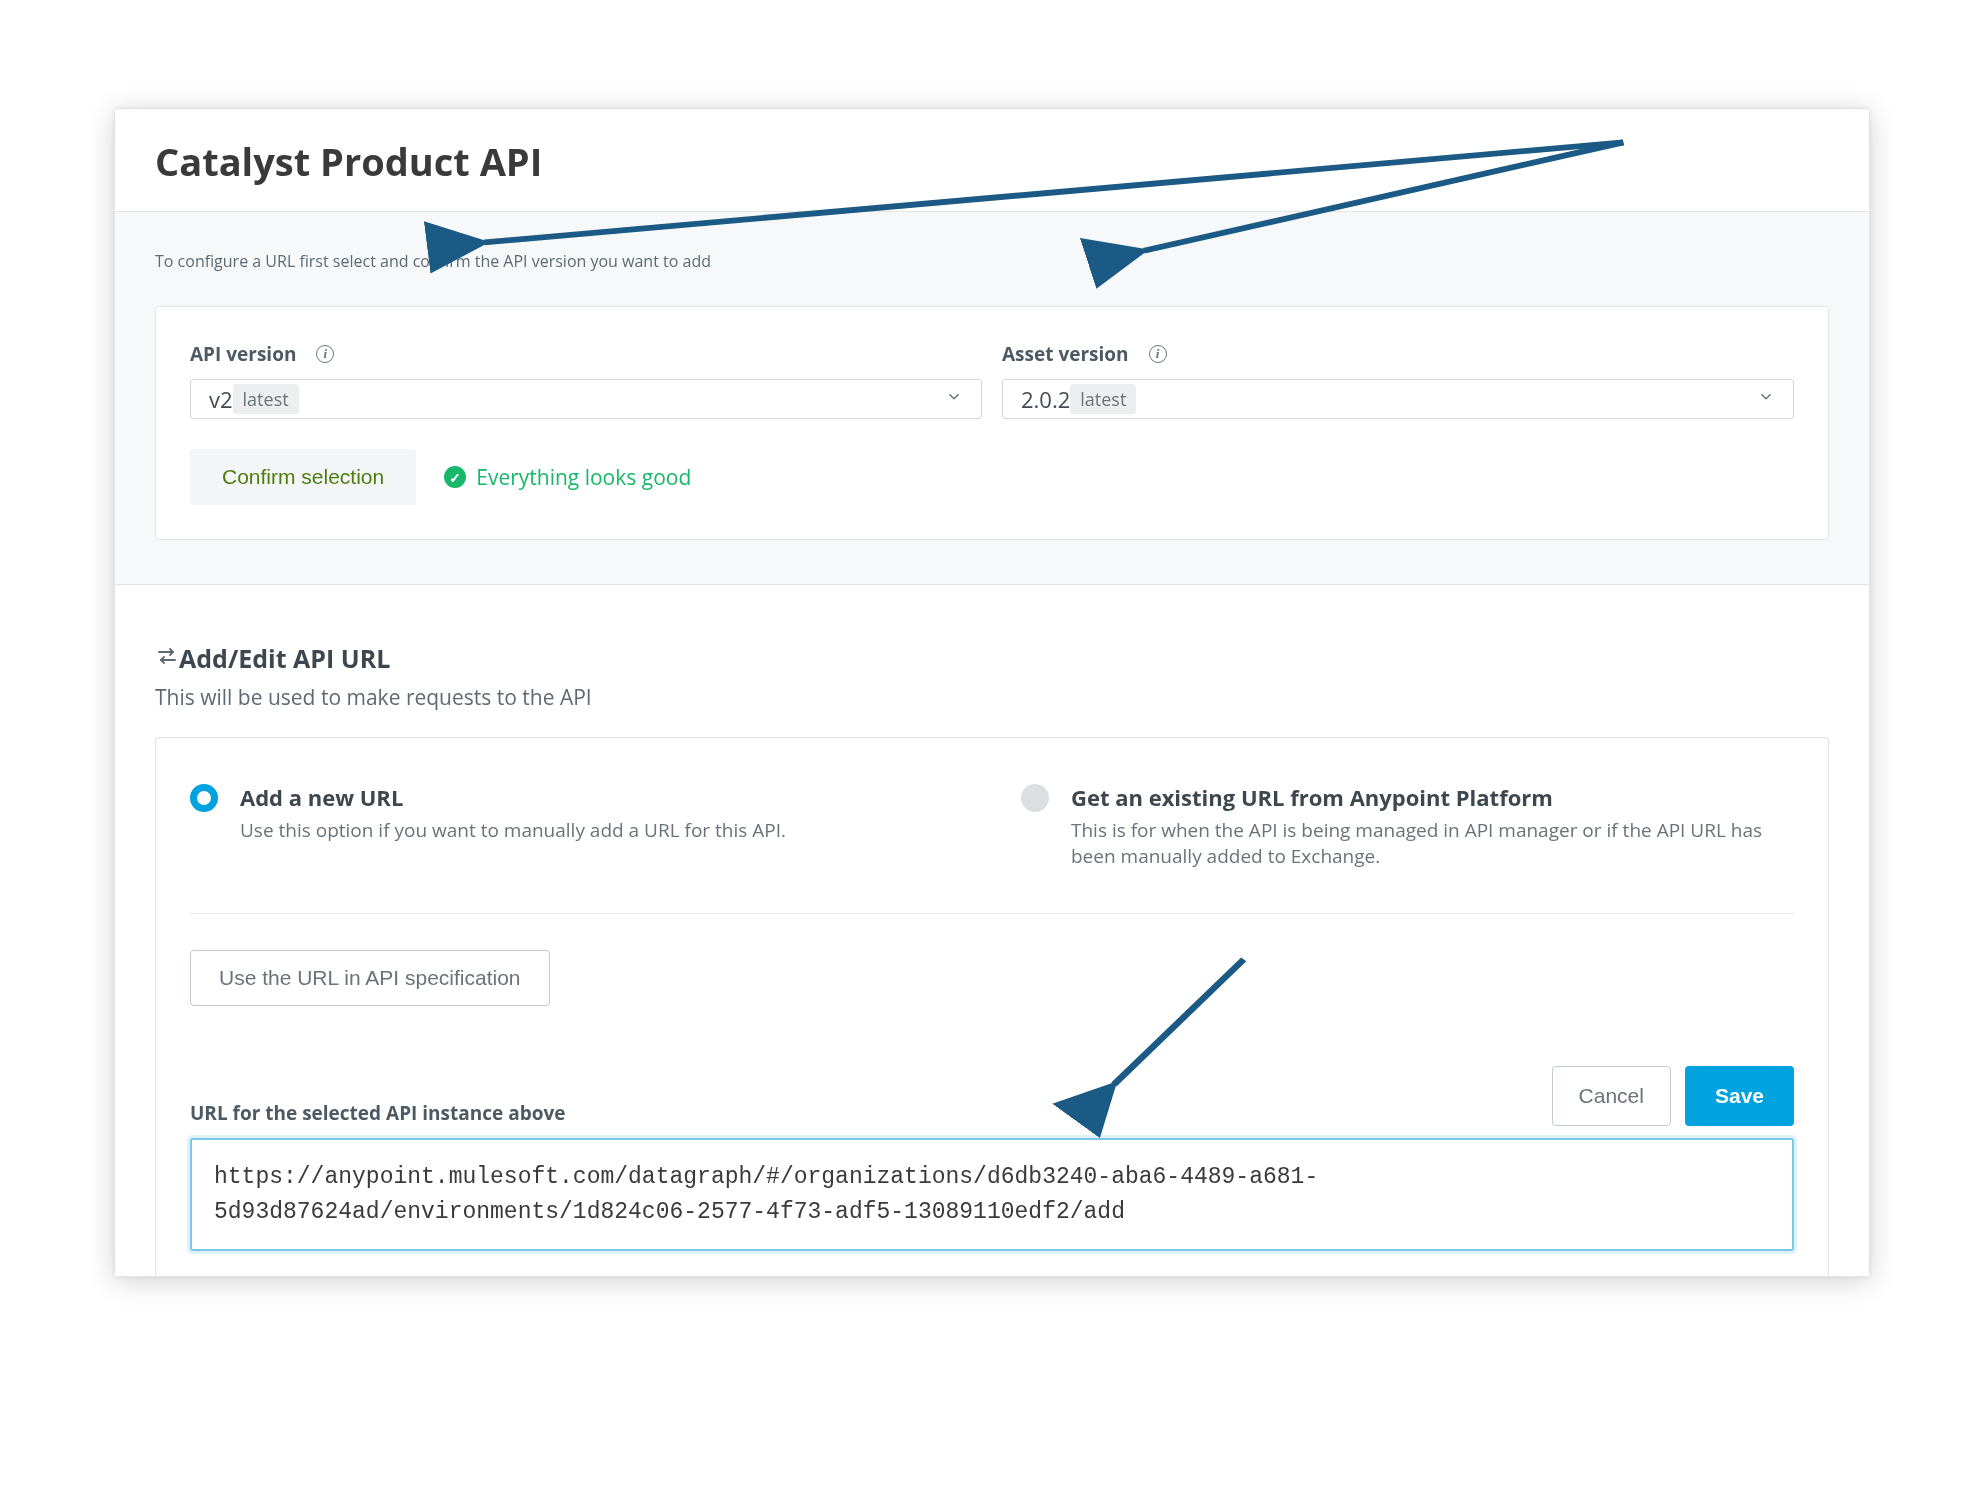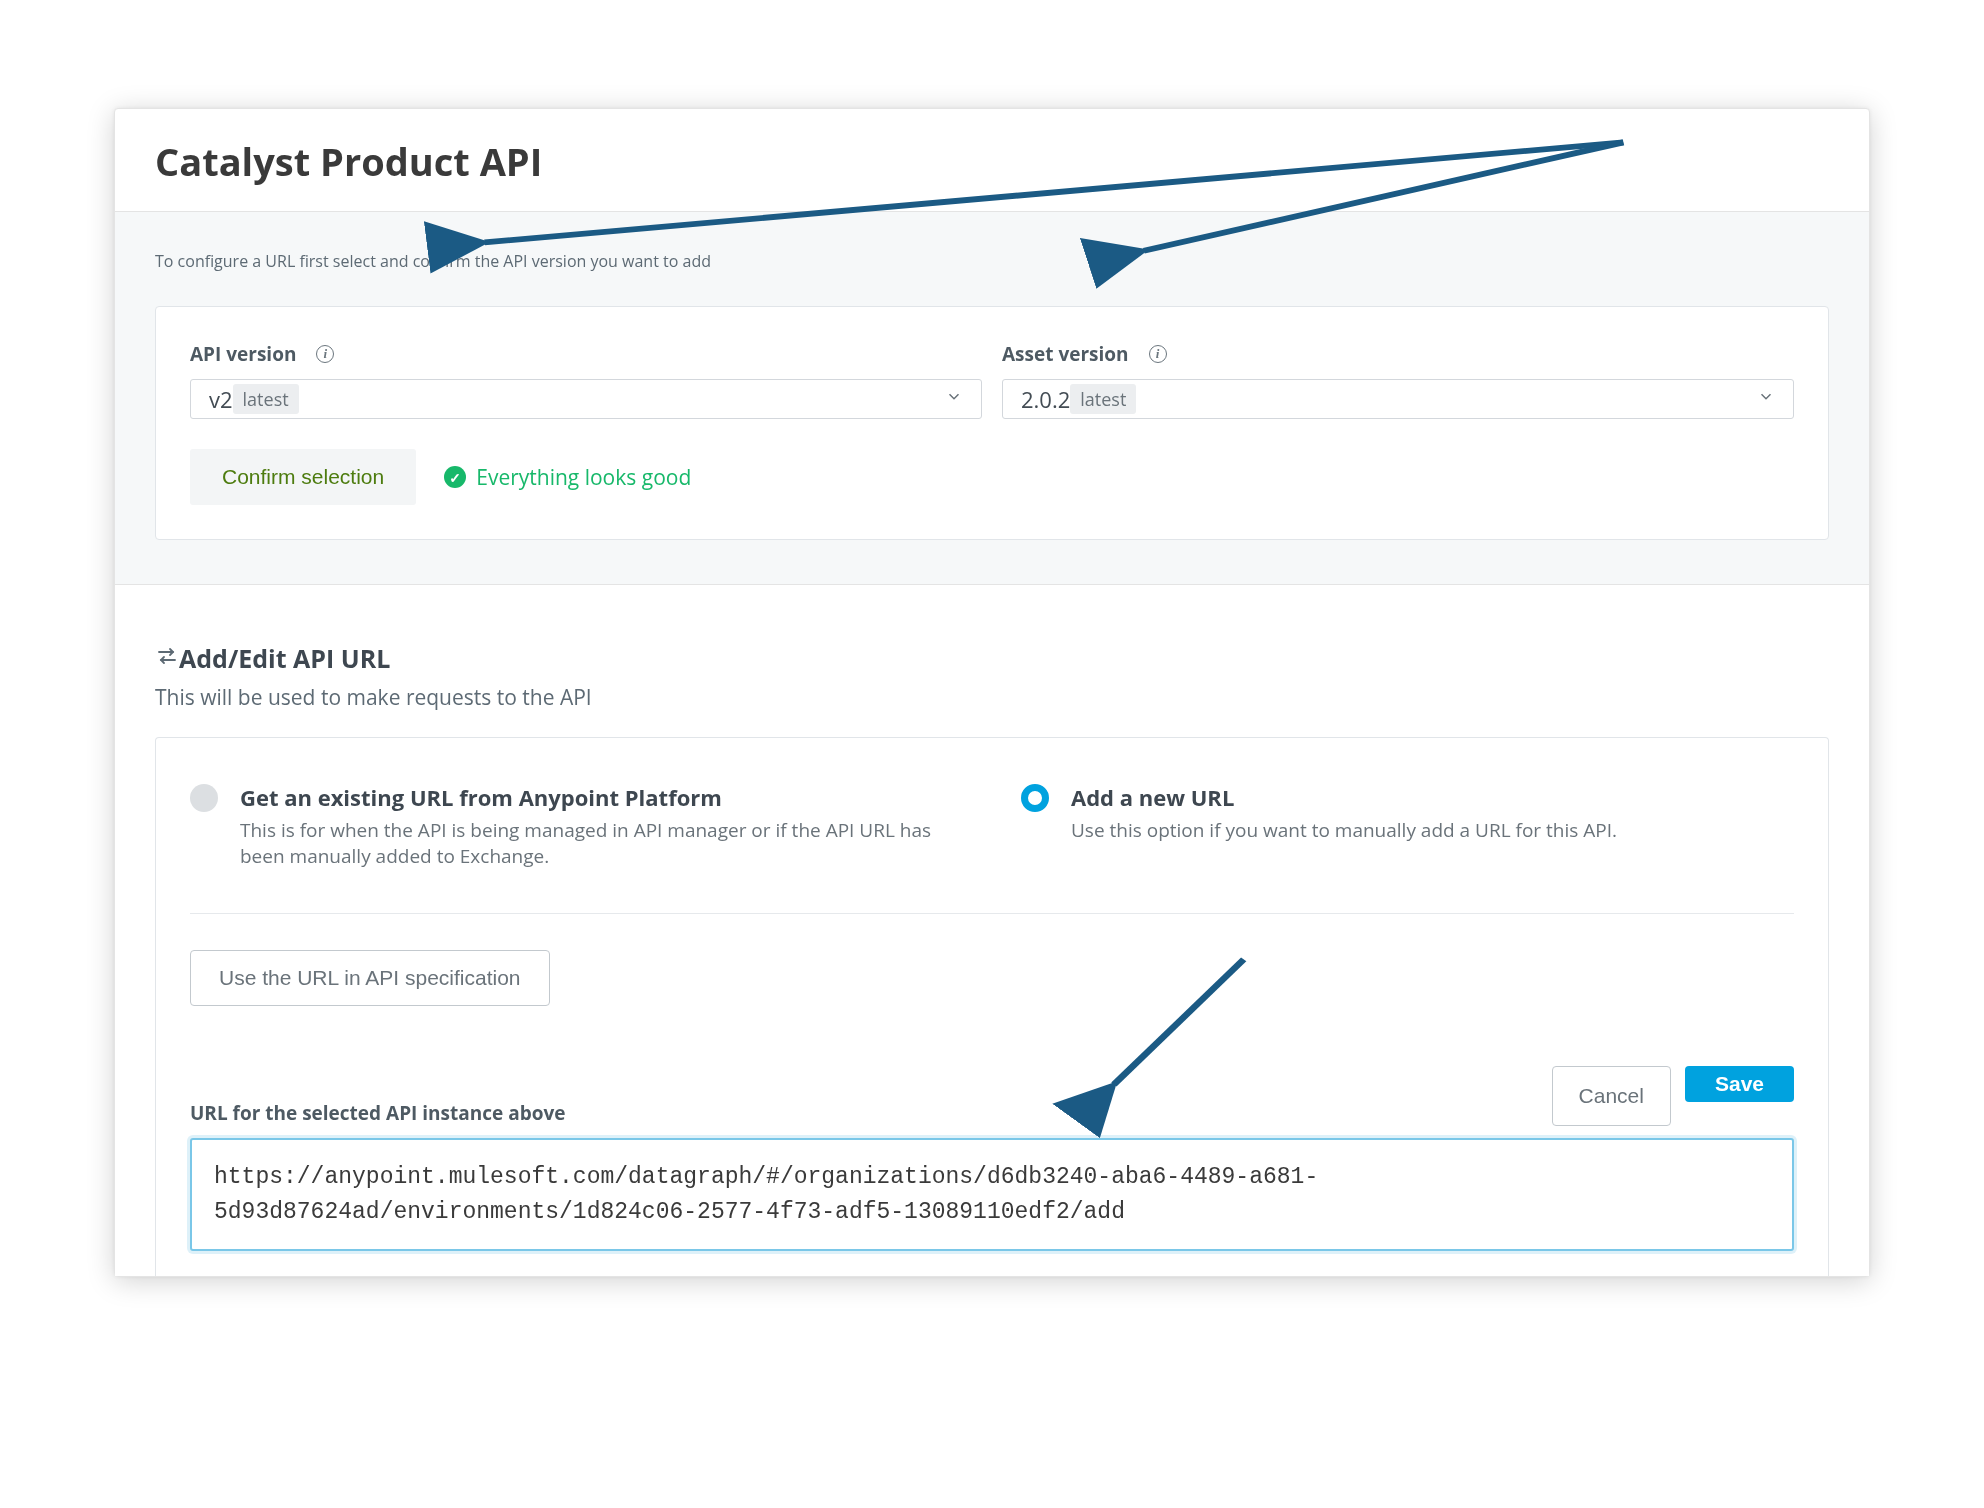--- a/index.html
+++ b/index.html
@@ -248,21 +248,21 @@
     height: 60px;
     padding: 0 26px;
     border: 1.5px solid #c3c9ce;
     border-radius: 4px;
     background: #fff;
     color: #6a737a;
     font-size: 21px;
     cursor: pointer;
   }
   .btn-save {
-    height: 36px;
+    height: 60px;
     padding: 0 30px;
     border: none;
     border-radius: 4px;
     background: #00a2df;
     color: #fff;
     font-size: 21px;
     font-weight: 600;
     cursor: pointer;
   }
   .url-textarea {
@@ -359,31 +359,31 @@
           </svg>
         </span>
         <h2>Add/Edit API URL</h2>
       </div>
       <p class="url-sub">This will be used to make requests to the API</p>
 
       <div class="url-panel">
 
         <div class="radio-row">
           <div class="radio-opt">
+            <div class="radio checked"></div>
+            <div>
+              <p class="opt-title">Add a new URL</p>
+              <p class="opt-desc">Use this option if you want to manually add a URL for this API.</p>
+            </div>
+          </div>
+          <div class="radio-opt">
             <div class="radio unchecked"></div>
             <div>
               <p class="opt-title">Get an existing URL from Anypoint Platform</p>
               <p class="opt-desc">This is for when the API is being managed in API manager or if the API URL has been manually added to Exchange.</p>
-            </div>
-          </div>
-          <div class="radio-opt">
-            <div class="radio checked"></div>
-            <div>
-              <p class="opt-title">Add a new URL</p>
-              <p class="opt-desc">Use this option if you want to manually add a URL for this API.</p>
             </div>
           </div>
         </div>
 
         <div class="divider"></div>
 
         <button class="btn-outline">Use the URL in API specification</button>
 
         <div class="url-input-block">
           <div class="url-input-head">

